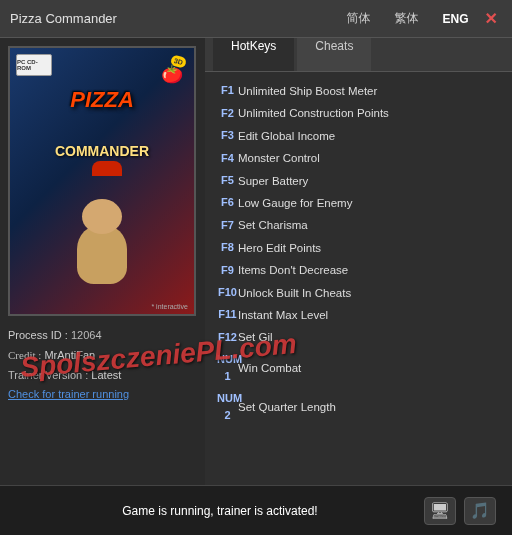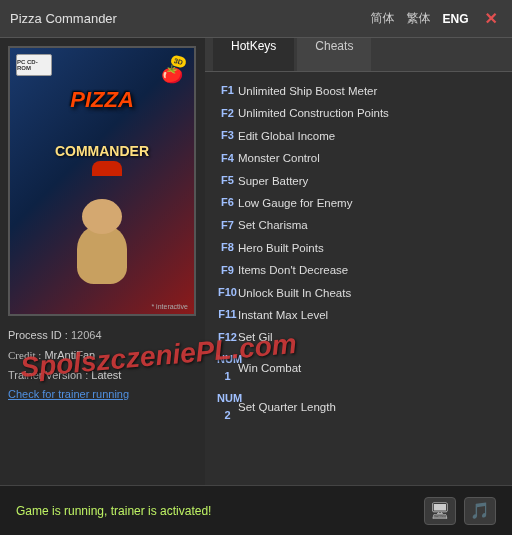--- a/index.html
+++ b/index.html
@@ -25,21 +25,21 @@
     }
     #title-text {
       color: #e0e0e0;
       font-size: 13px;
       font-weight: normal;
       flex: 1;
     }
     #lang-buttons {
       display: flex;
       align-items: center;
-      gap: 4px;
+      gap: 16px;
       text-align: center;
     }
     .lang-btn {
       color: #ccc;
       font-size: 12px;
       cursor: pointer;
       padding: 2px 4px;
       border-radius: 2px;
     }
     .lang-btn.active {
@@ -267,22 +267,23 @@
       height: 50px;
       background: #1e1e1e;
       border-top: 1px solid #444;
       display: flex;
       align-items: center;
       padding: 0 16px;
       flex-shrink: 0;
     }
     #status-text {
       flex: 1;
-      color: #bef264;
+      color: #ffffff;
       font-size: 12px;
+      text-align: center;
     }
     #status-icons {
       display: flex;
       gap: 8px;
     }
     .status-icon-btn {
       width: 32px;
       height: 28px;
       background: #3a3a3a;
       border: 1px solid #555;
@@ -397,21 +398,21 @@
         <div class="hotkey-row">
           <span class="hotkey-key">F6</span>
           <span class="hotkey-desc">Low Gauge for Enemy</span>
         </div>
         <div class="hotkey-row">
           <span class="hotkey-key">F7</span>
           <span class="hotkey-desc">Set Charisma</span>
         </div>
         <div class="hotkey-row">
           <span class="hotkey-key">F8</span>
-          <span class="hotkey-desc">Hero Built Points</span>
+          <span class="hotkey-desc">Hero Edit Points</span>
         </div>
         <div class="hotkey-row">
           <span class="hotkey-key">F9</span>
           <span class="hotkey-desc">Items Don't Decrease</span>
         </div>
         <div class="hotkey-row">
           <span class="hotkey-key">F10</span>
           <span class="hotkey-desc">Unlock Built In Cheats</span>
         </div>
         <div class="hotkey-row">

